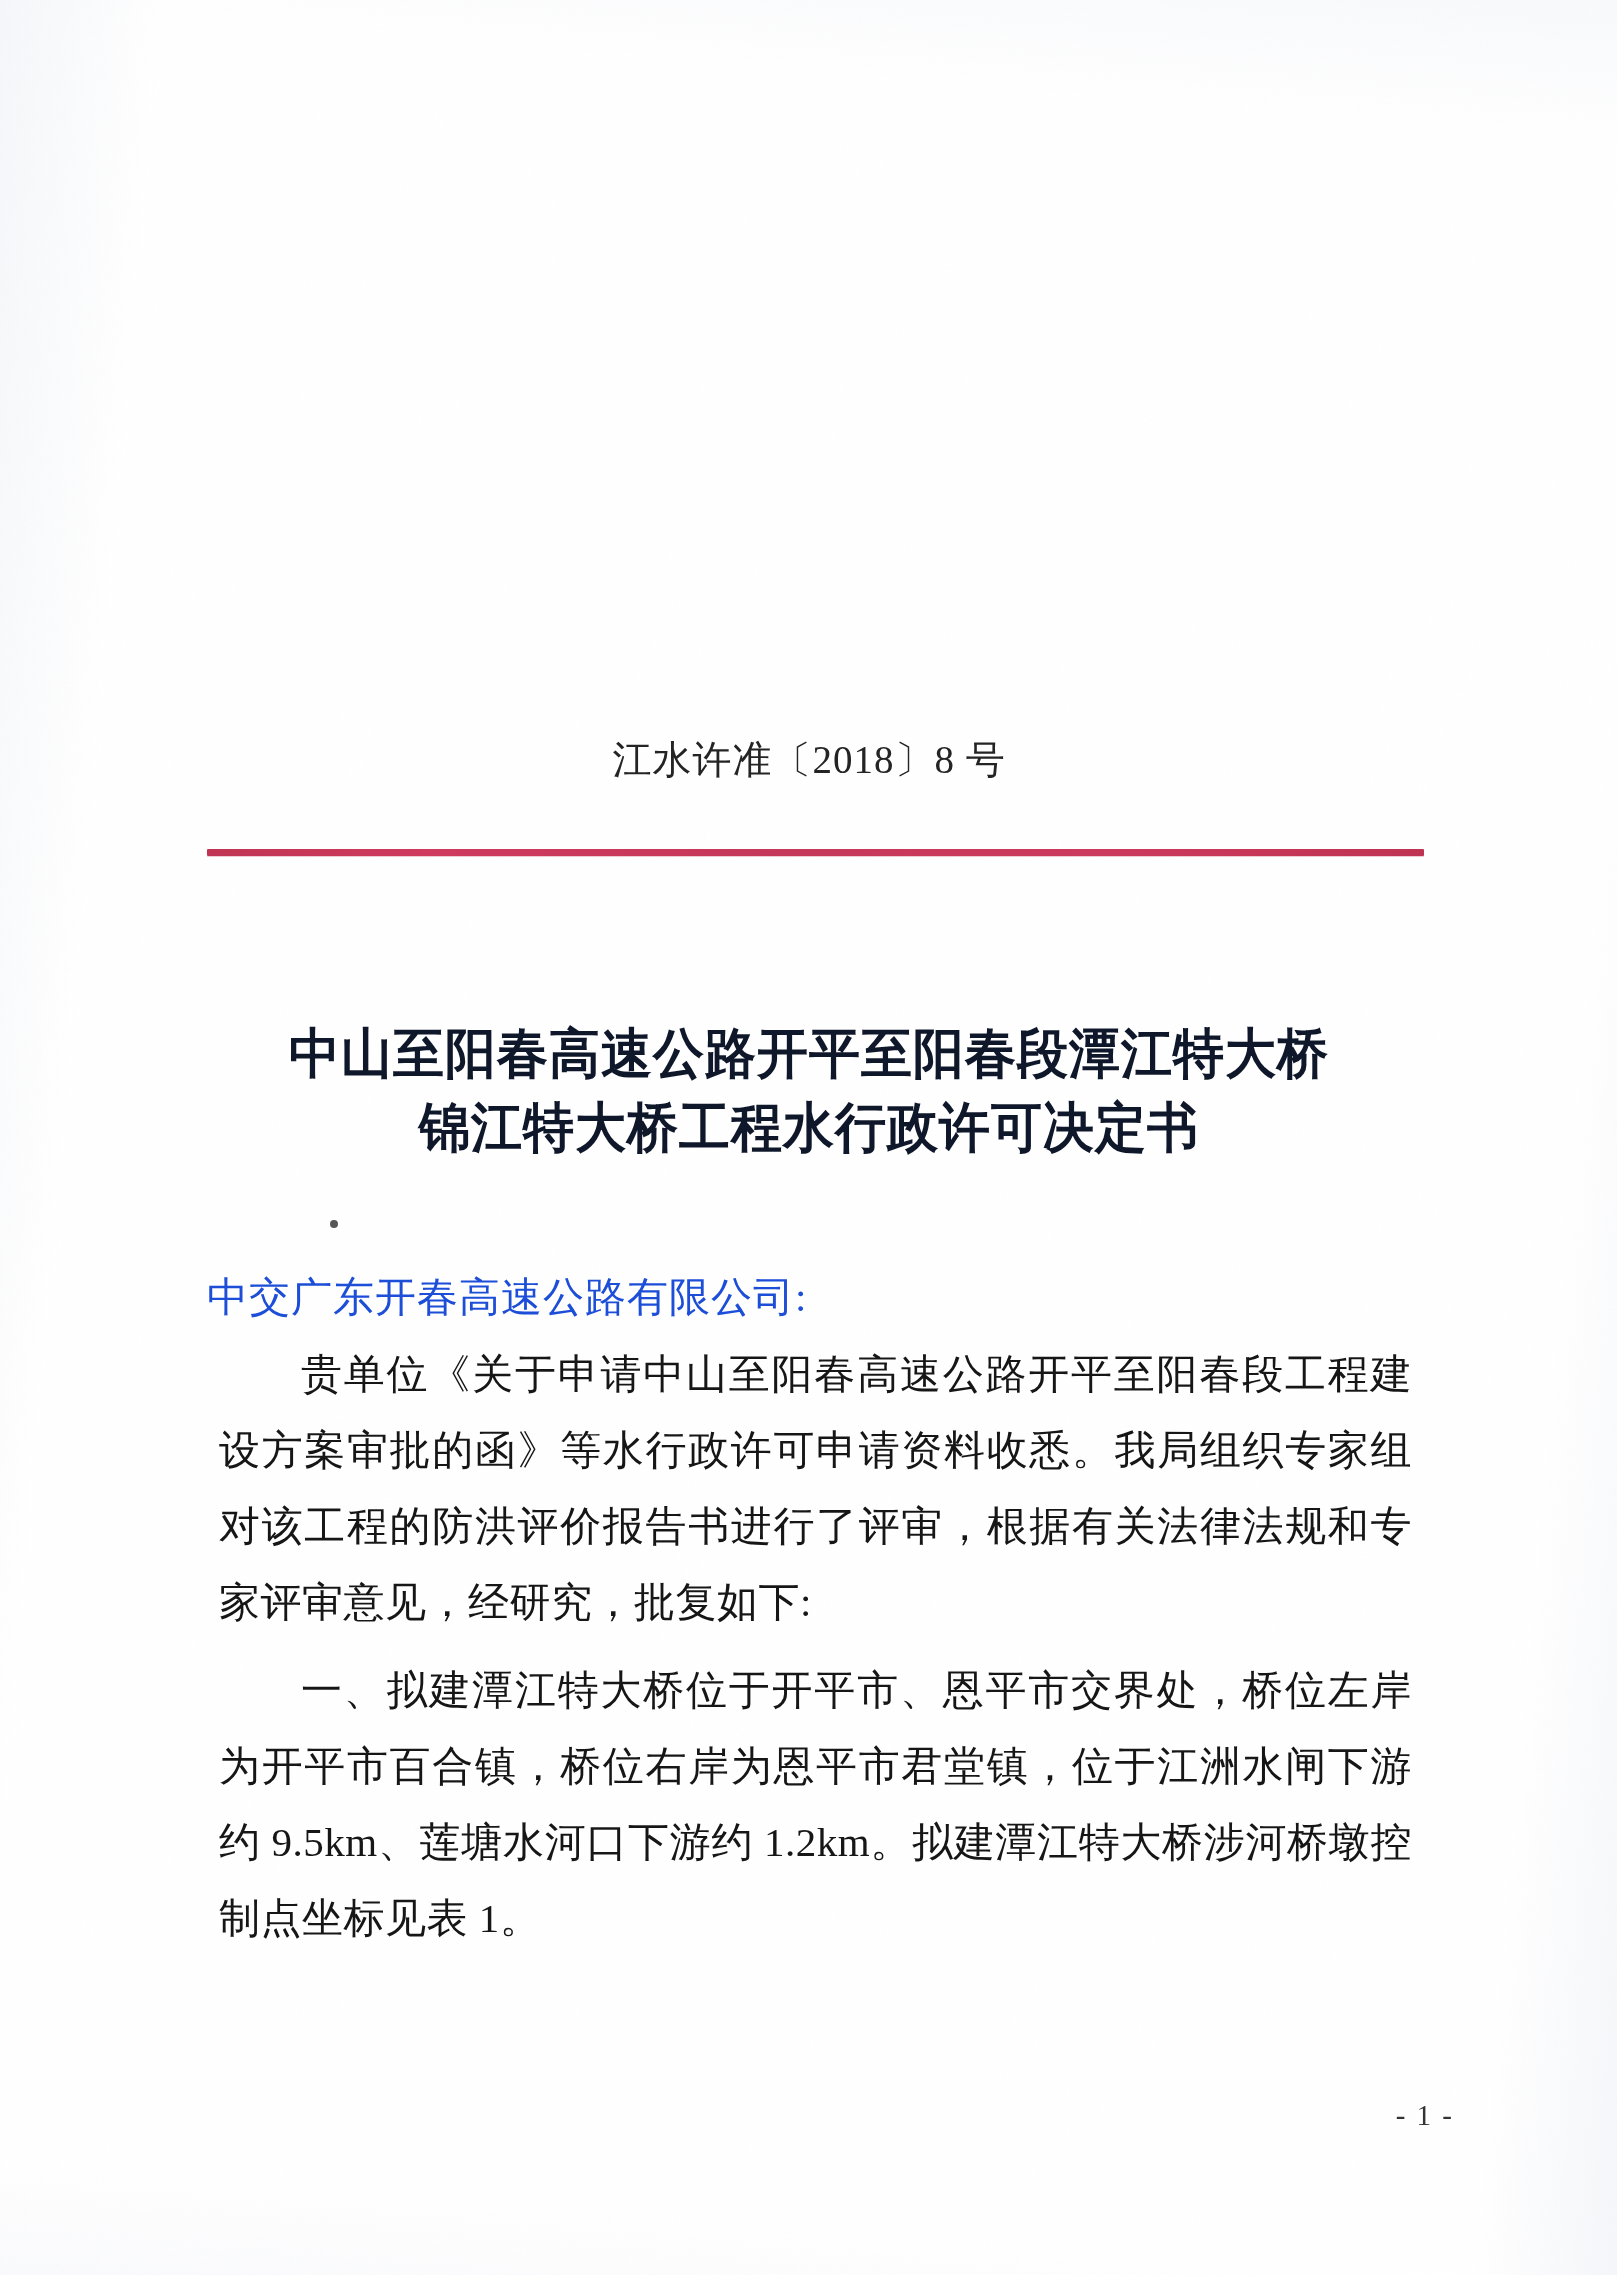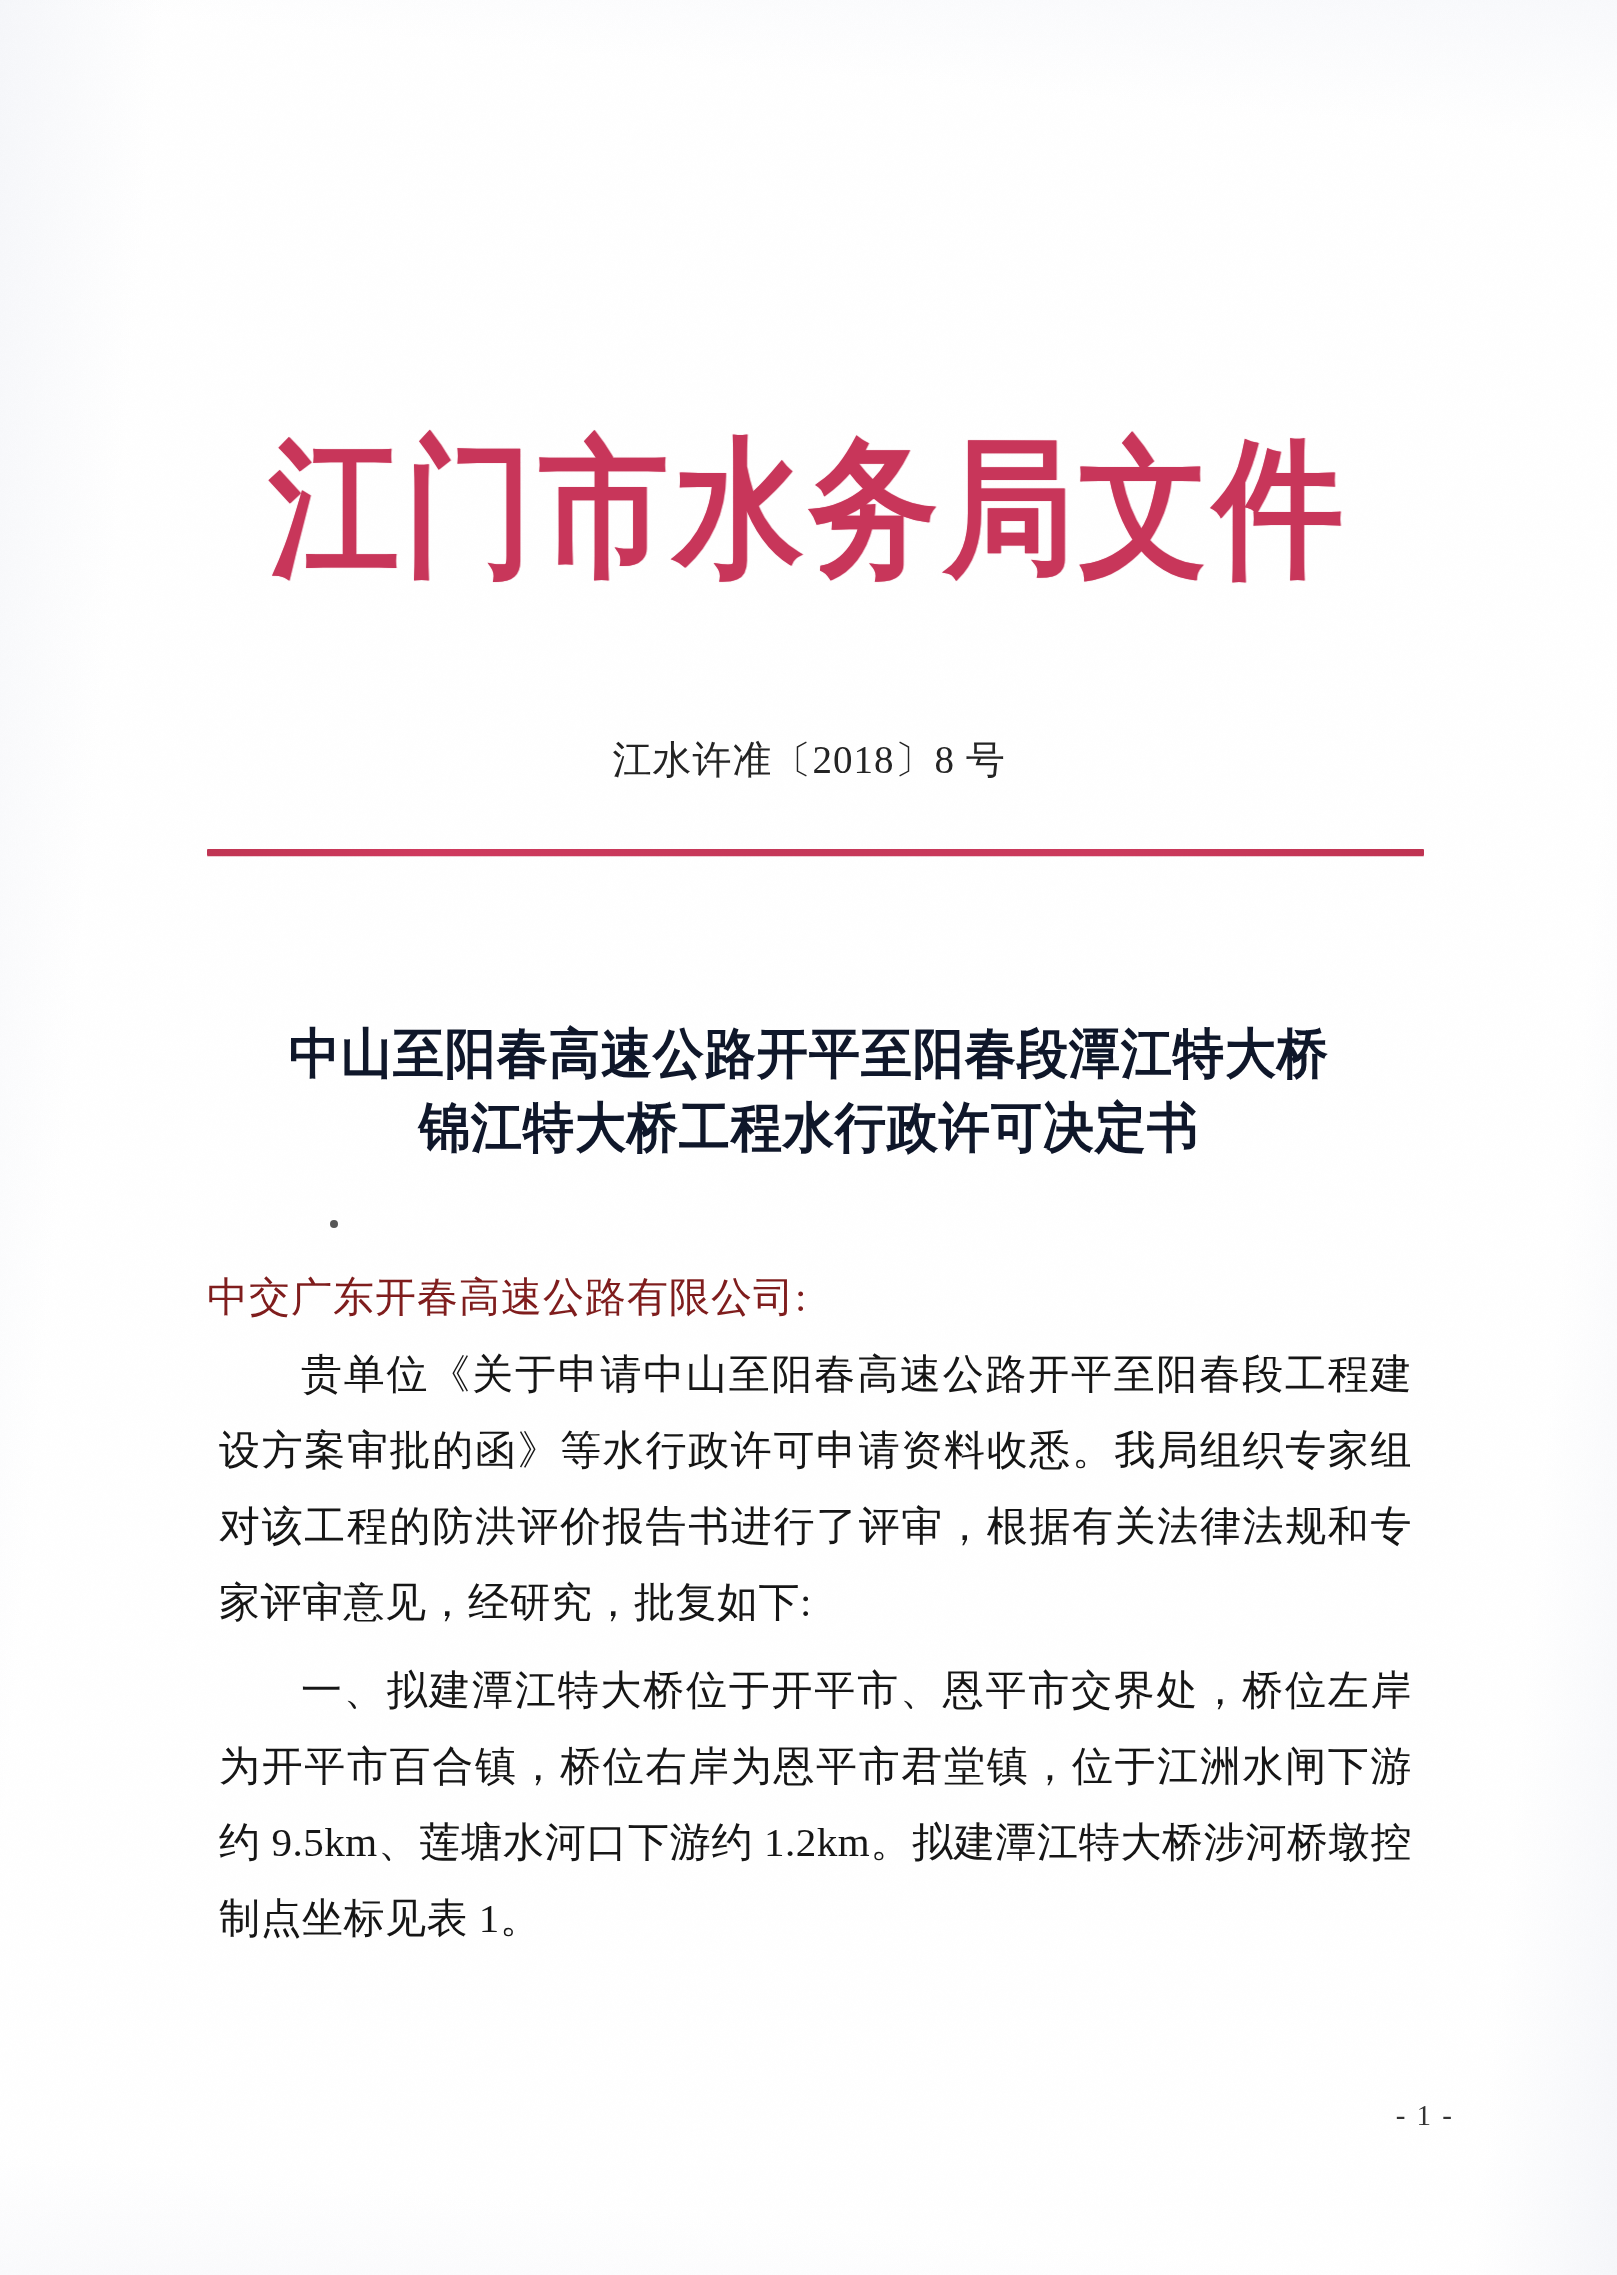--- a/index.html
+++ b/index.html
@@ -134,21 +134,21 @@
     position: absolute;
     left: 207px;
     top: 1260px;
     width: 1217px;
   }
 
   .addressee {
     font-size: 41px;
     line-height: 74px;
     letter-spacing: 1px;
-    color: #7f1d1d;
+    color: #1d4ed8;
     white-space: nowrap;
   }
 
   .para {
     font-size: 41px;
     line-height: 76px;
     letter-spacing: 0.5px;
     color: #161616;
     text-align: justify;
     text-justify: inter-character;
@@ -181,23 +181,20 @@
         <feTurbulence type="fractalNoise" baseFrequency="0.85" numOctaves="2" stitchTiles="stitch"></feTurbulence>
         <feColorMatrix type="saturate" values="0"></feColorMatrix>
         <feComponentTransfer>
           <feFuncA type="linear" slope="0.045"></feFuncA>
         </feComponentTransfer>
       </filter>
     </defs>
     <rect width="1659" height="2333" filter="url(#grain)" fill="#ffffff"></rect>
   </svg>
 
-  <div class="masthead">
-    <span class="masthead-title">江门市水务局文件</span>
-  </div>
 
   <div class="doc-number">
     <span class="num">江水许准〔2018〕8 号</span>
   </div>
 
   <div class="red-rule"></div>
 
   <div class="doc-title">
     <span class="t-line">中山至阳春高速公路开平至阳春段潭江特大桥</span>
     <span class="t-line">锦江特大桥工程水行政许可决定书</span>

